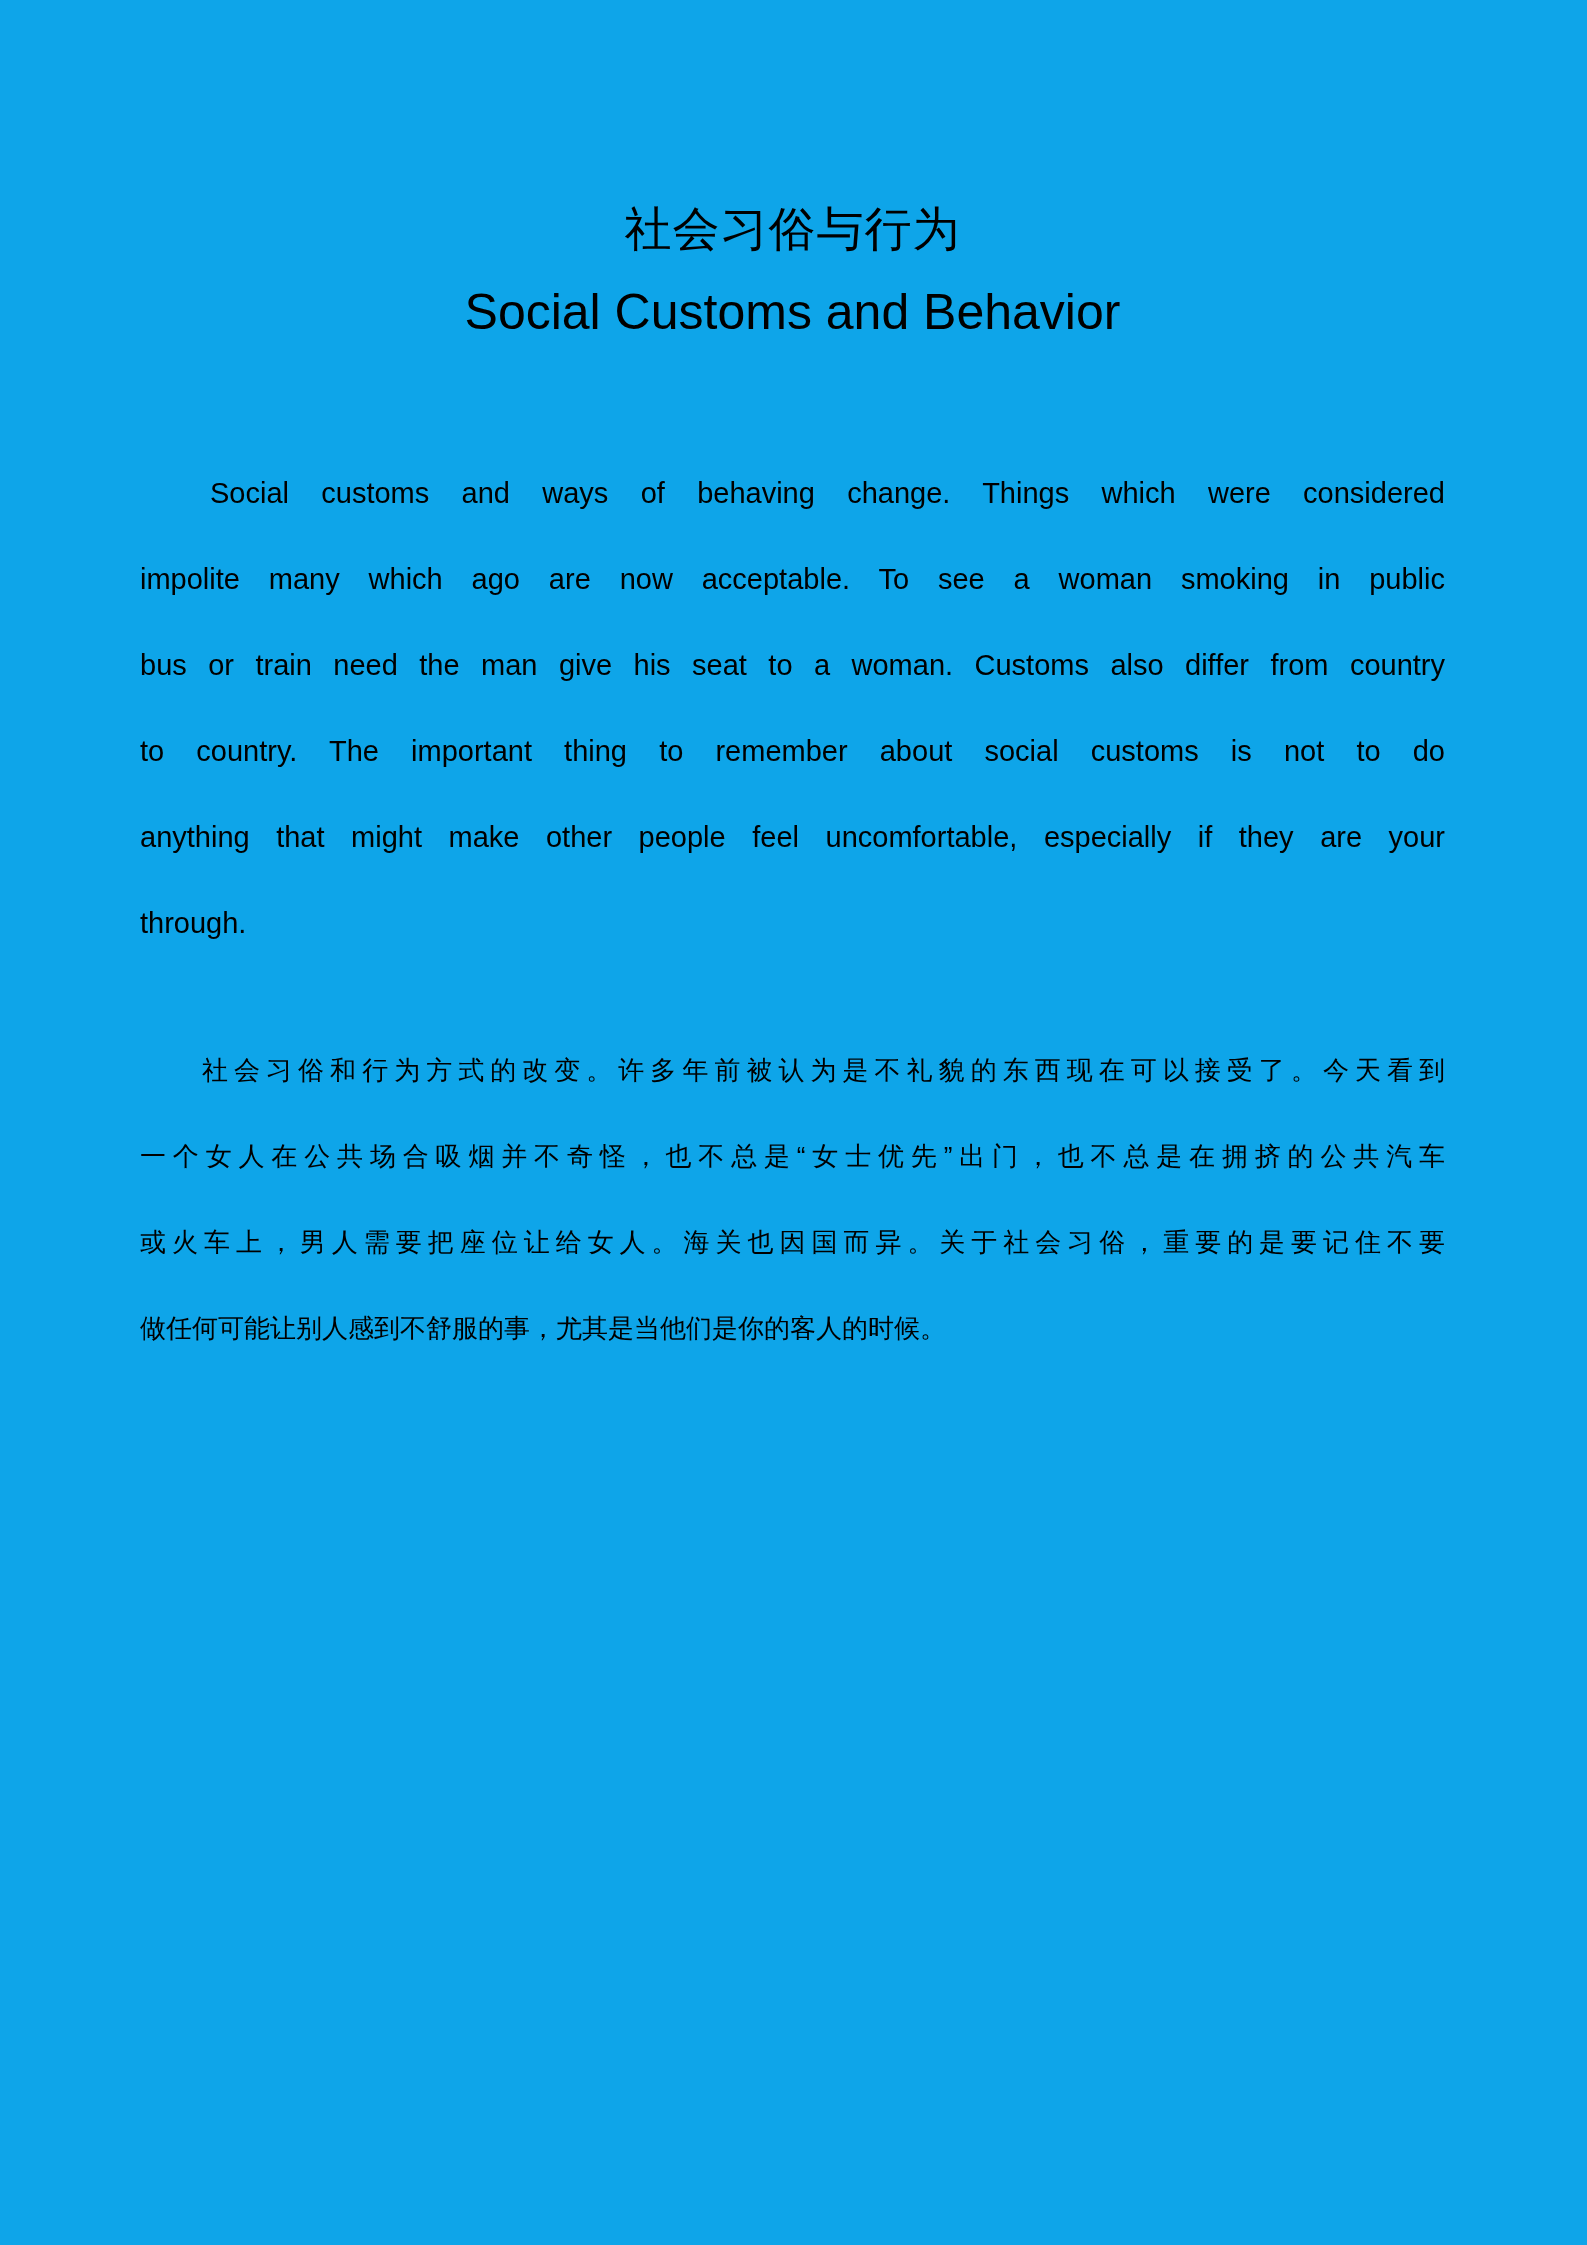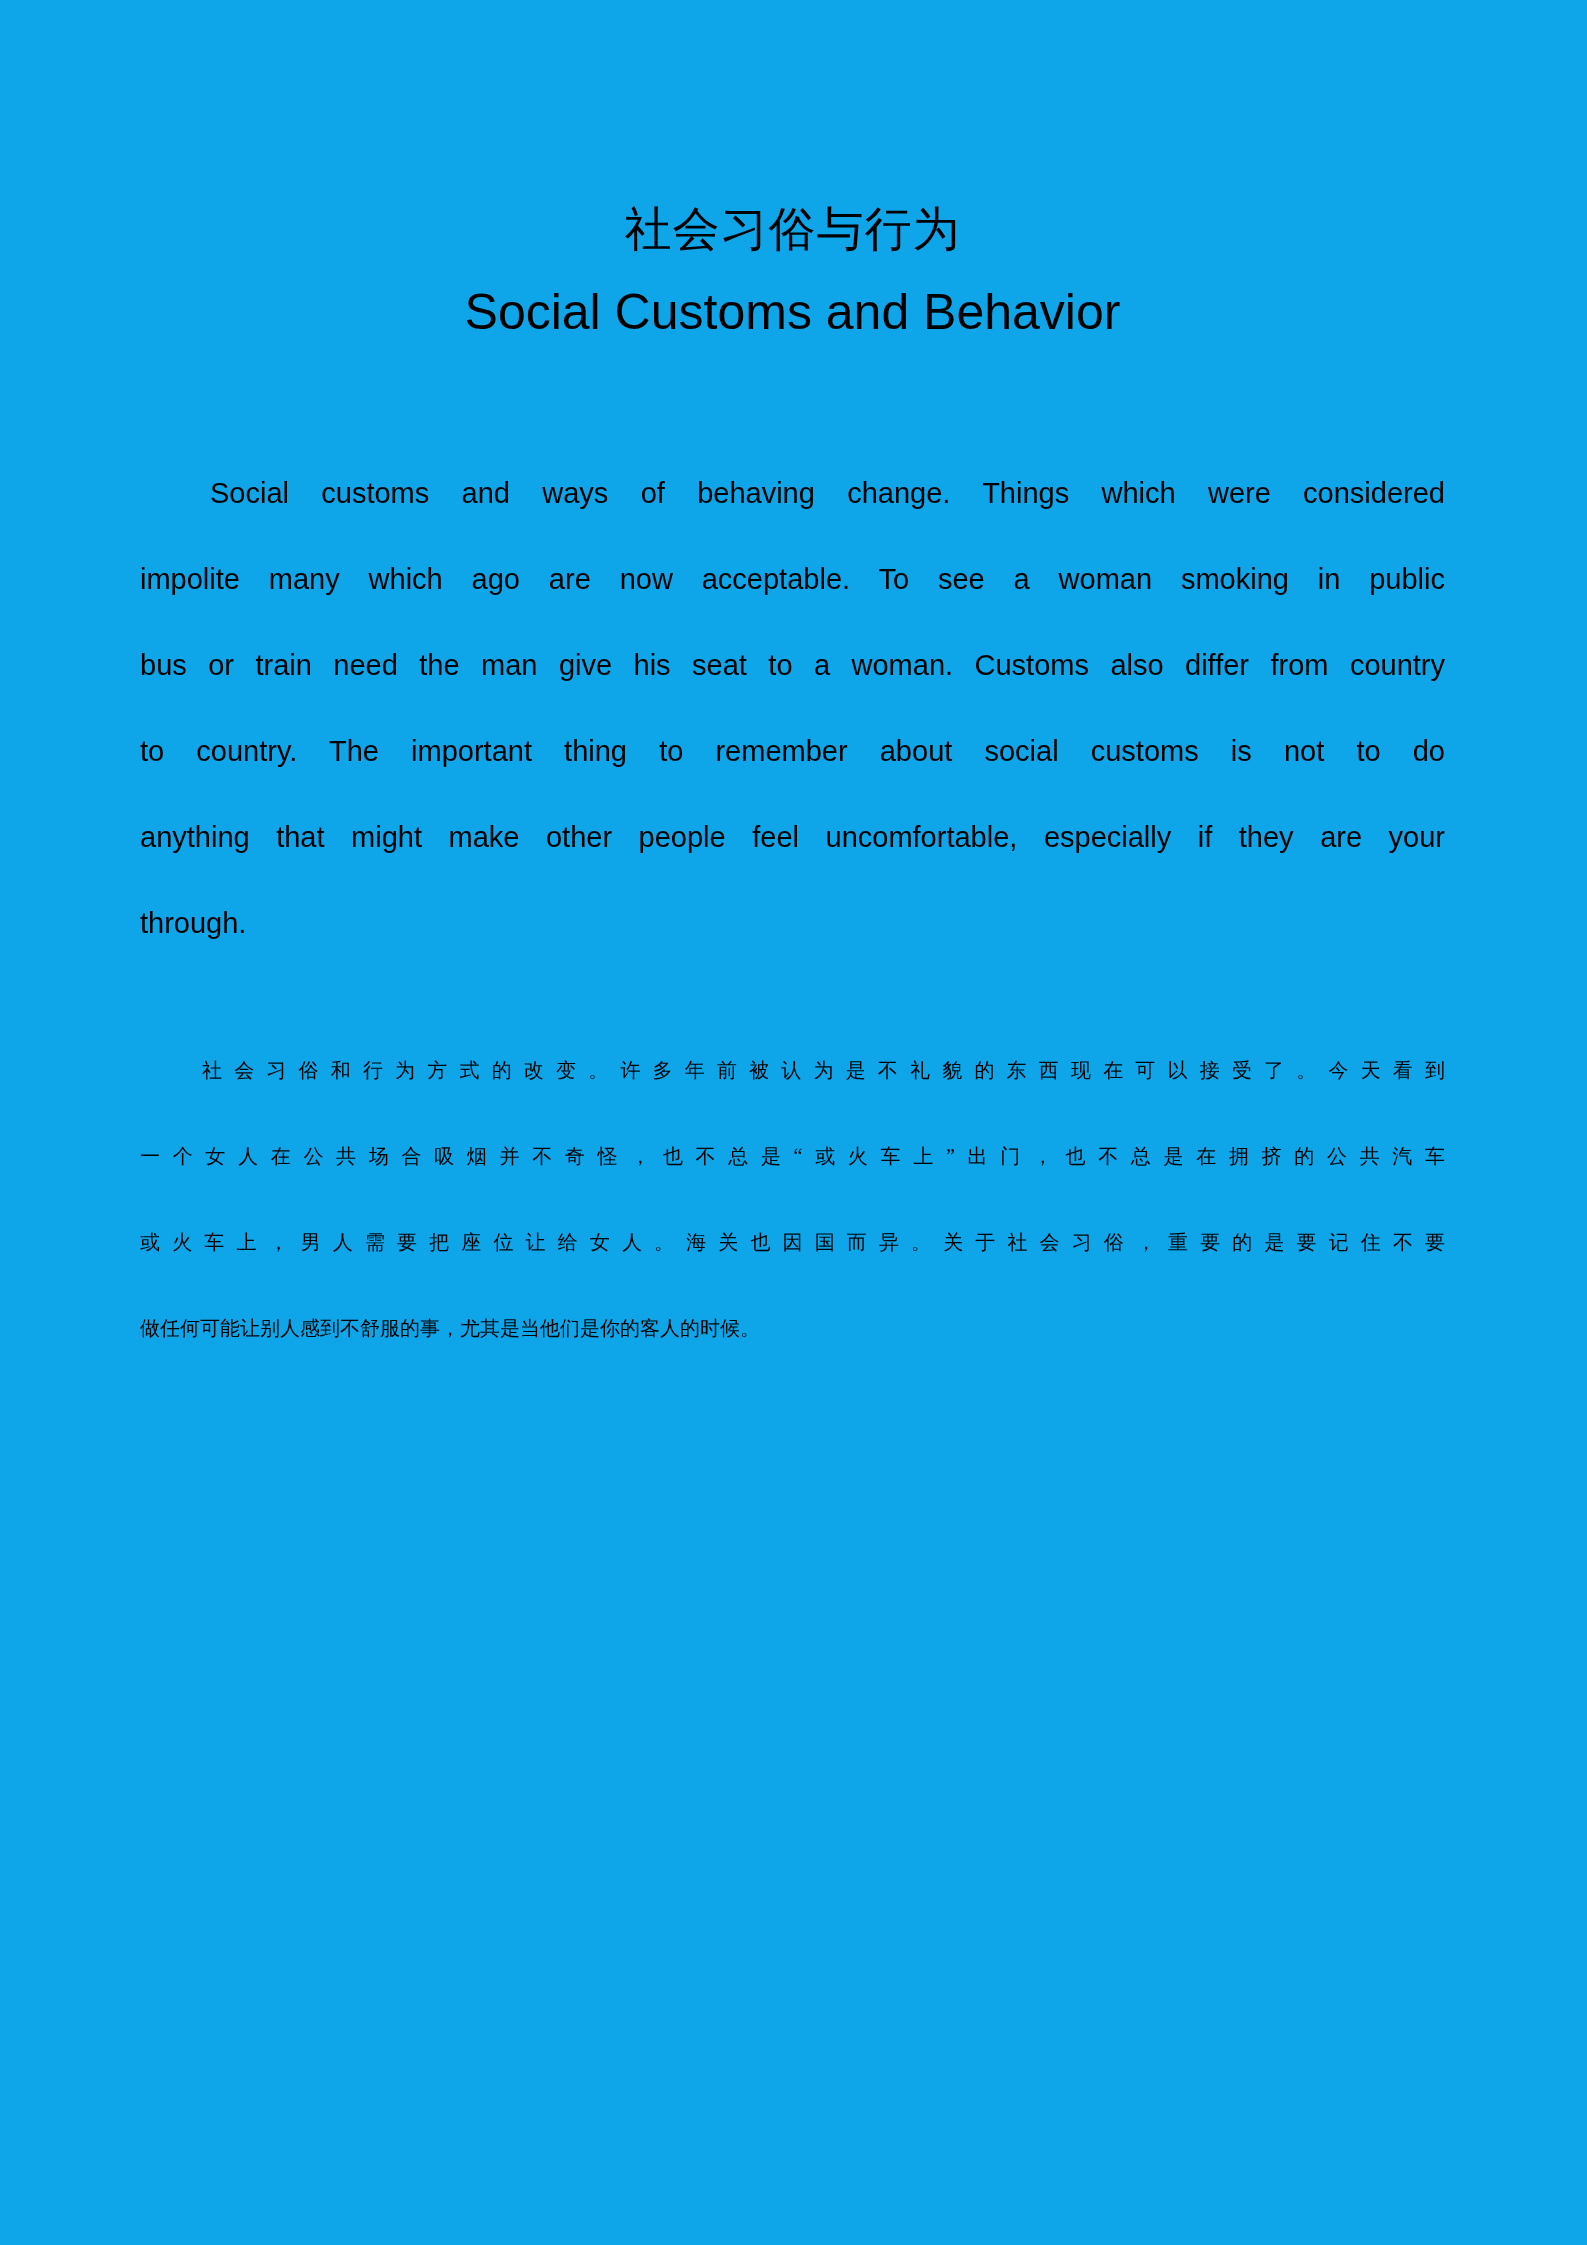--- a/index.html
+++ b/index.html
@@ -58,22 +58,21 @@
     height: 86px;
     overflow: hidden;
     white-space: normal;
   }
 
   .para-english .line {
     font-size: 29px;
   }
 
   .para-chinese .line {
-    font-size: 20px;
-    font-family: Liberation Serif, serif;
+    font-size: 26px;
   }
 
   .line.justify {
     text-align: justify;
     text-align-last: justify;
     text-justify: inter-word;
   }
 
   .line.last {
     text-align: left;
@@ -102,19 +101,19 @@
       <span class="line justify indent-en">Social customs and ways of behaving change. Things which were considered</span>
       <span class="line justify">impolite many which ago are now acceptable. To see a woman smoking in public</span>
       <span class="line justify">bus or train need the man give his seat to a woman. Customs also differ from country</span>
       <span class="line justify">to country. The important thing to remember about social customs is not to do</span>
       <span class="line justify">anything that might make other people feel uncomfortable, especially if they are your</span>
       <span class="line last">through.</span>
     </div>
 
     <div class="paragraph para-chinese">
       <span class="line justify indent-zh">社会习俗和行为方式的改变。许多年前被认为是不礼貌的东西现在可以接受了。今天看到</span>
-      <span class="line justify">一个女人在公共场合吸烟并不奇怪，也不总是“或火车上”出门，也不总是在拥挤的公共汽车</span>
+      <span class="line justify">一个女人在公共场合吸烟并不奇怪，也不总是“女士优先”出门，也不总是在拥挤的公共汽车</span>
       <span class="line justify">或火车上，男人需要把座位让给女人。海关也因国而异。关于社会习俗，重要的是要记住不要</span>
       <span class="line last">做任何可能让别人感到不舒服的事，尤其是当他们是你的客人的时候。</span>
     </div>
 
   </div>
 </div>
 
 </body></html>

